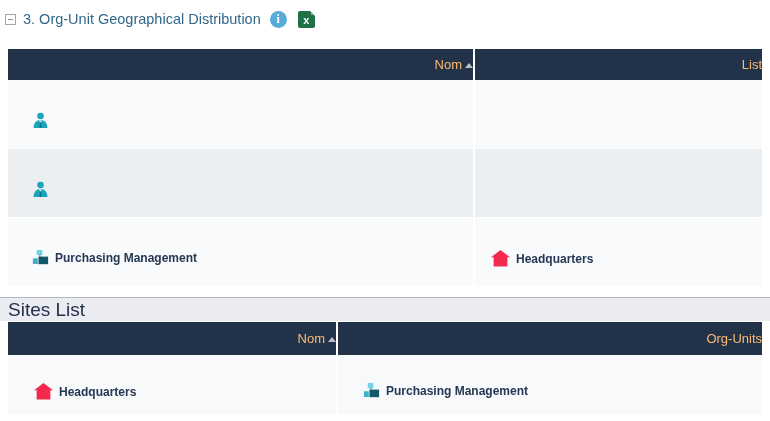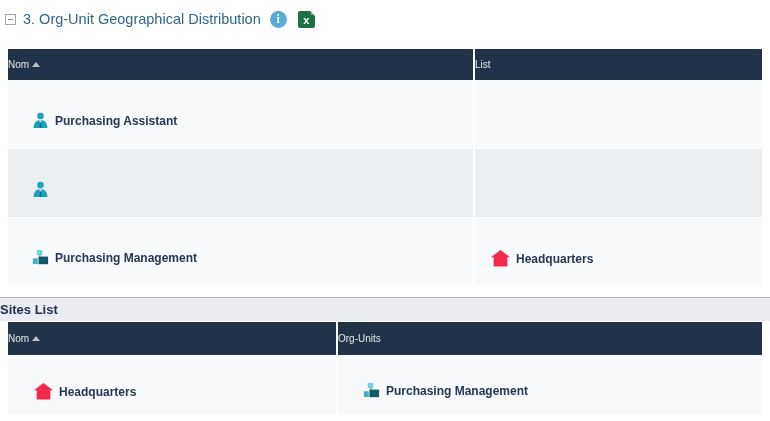--- a/index.html
+++ b/index.html
@@ -30,22 +30,22 @@
   .excel-fold { position:absolute; top:0; right:0; width:0; height:0;
     border-top:5px solid #FFFFFF; border-left:5px solid transparent; }
   .excel-fold::after { content:""; position:absolute; top:-4px; right:1px; width:0; height:0;
     border-bottom:3px solid #7FB391; border-right:3px solid transparent; }
 
   
   table.grid { border-collapse:collapse; table-layout:fixed; position:absolute; left:8px; width:754px; }
   .grid1 { top:49px; }
   .grid2 { top:322px; }
   .grid th {
-    background:#223349; color:#e5e5e5; font-weight:normal; font-size:10px;
-    text-align:left; padding:0; cursor:pointer;
+    background:#223349; color:#fdba74; font-weight:normal; font-size:13px;
+    text-align:right; padding:0; cursor:pointer;
   }
   .grid1 th { height:31px; }
   .grid2 th { height:33px; }
   th.c1, td.c1 { border-right:2px solid #FFFFFF; }
   .grid1 .c1 { width:465px; }
   .grid2 .c1 { width:328px; }
   .grid td { padding:0; vertical-align:top; border-bottom:1px solid #FDFEFE; }
   .grid1 tr.r-odd td  { background:#F8FAFB; height:68px; }
   .grid1 tr.r-even td { background:#EBEFF1; height:68px; }
   .grid2 tr.r-odd td  { background:#F7F9FA; height:59px; }
@@ -65,21 +65,21 @@
   .grid2 td.c2 .cell { padding-left:25px; }
   .cell-label { font-size:12px; font-weight:bold; color:#253754; white-space:nowrap; }
   .ic { flex:0 0 auto; display:block; }
 
   
   .subsection-bar {
     position:absolute; top:297px; left:0; width:770px; height:24px;
     background:#EBECF2; border-top:1px solid #B6B9C2; box-sizing:border-box;
     display:flex; align-items:center;
   }
-  .subsection-title { font-size:13px; font-weight:bold; color:#26314F; padding-left:0; }
+  .subsection-title { font-size:19px; font-weight:normal; color:#26314F; padding-left:8px; }
 </style>
 </head>
 <body>
 
 <svg width="0" height="0" style="position:absolute">
   <defs>
     <g id="person">
       <circle cx="8" cy="3.7" r="3.1" fill="#1BA2BD"></circle>
       <path d="M8 7.6 C3.9 7.6 1.7 10.4 1.5 15 L14.5 15 C14.3 10.4 12.1 7.6 8 7.6 Z" fill="#1BA2BD"></path>
       <path d="M6.4 7.9 L8 10 L9.6 7.9 Z" fill="#EAF7FA"></path>
@@ -118,21 +118,20 @@
       </th>
     </tr>
   </thead>
   <tbody>
     <tr class="r-odd">
       <td class="c1">
         <span class="cell">
           <svg class="ic" width="17" height="17" viewBox="0 0 16 16">
               <use href="#person"></use>
             </svg>
-          <span class="cell-label">Purchasing Assistant</span>
         </span>
       </td>
       <td class="c2"></td>
     </tr>
     <tr class="r-even">
       <td class="c1">
         <span class="cell">
           <svg class="ic" width="17" height="17" viewBox="0 0 16 16">
               <use href="#person"></use>
             </svg>

